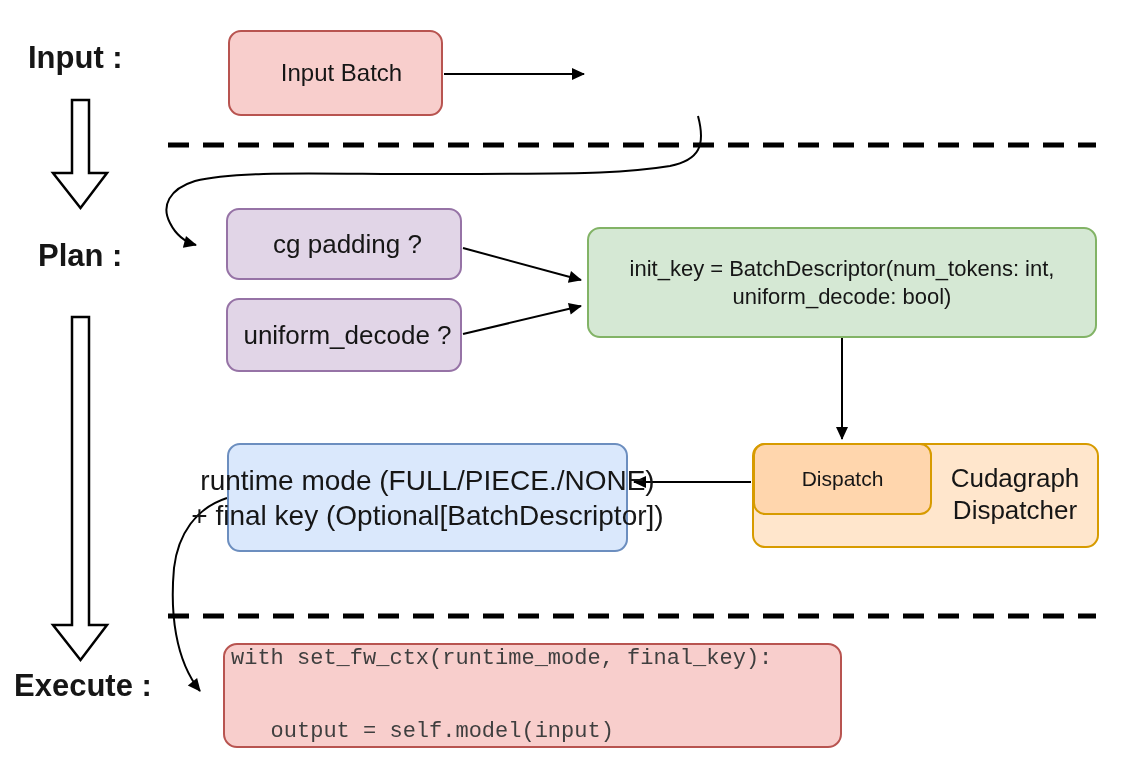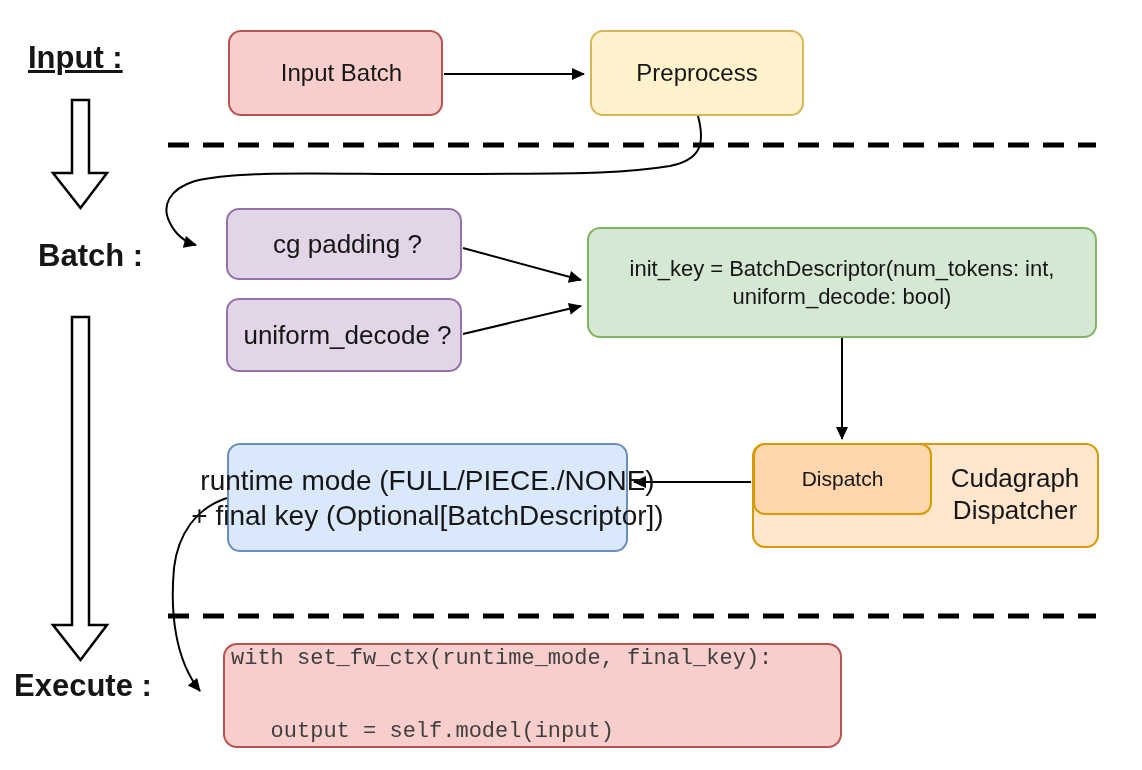--- a/index.html
+++ b/index.html
@@ -66,21 +66,21 @@
   #node-execute-code   {
     left: 223px; top: 643px; width: 619px; height: 105px;
     align-items: flex-start; justify-content: space-between;
     border-radius: 14px; border-width: 2.5px;
     font-family: "Liberation Mono", "DejaVu Sans Mono", monospace;
     font-size: 22px; line-height: 28px; color: #3f3f3f;
     padding-left: 6px; text-align: left;
   }
   .code-line { white-space: pre; }
 
-  #label-input   { left: 28px; top: 40px; text-decoration: underline;  }
+  #label-input   { left: 28px; top: 40px;  }
   #label-plan    { left: 38px; top: 238px; }
   #label-execute { left: 14px; top: 668px; }
 </style>
 </head>
 <body>
 
 <div id="canvas">
 
   <svg id="connector-layer" viewBox="0 0 1142 770" xmlns="http://www.w3.org/2000/svg">
     <defs>
@@ -100,30 +100,27 @@
     <line class="ink thin" x1="463" y1="334" x2="581" y2="306" marker-end="url(#arrow)"></line>
     <line class="ink thin" x1="842" y1="338" x2="842" y2="439" marker-end="url(#arrow)"></line>
     <line class="ink thin" x1="751" y1="482" x2="634" y2="482" marker-end="url(#arrow)"></line>
 
     <path class="ink thin" marker-end="url(#arrow)" d="M698,116 C706,146 699,160 670,166 C615,175 555,173 455,174
              C345,175 240,169 195,181 C169,189 161,206 170,223 C176,235 185,242 196,245"></path>
     <path class="ink thin" marker-end="url(#arrow)" d="M227,498 C196,508 178,534 174,568 C170,612 175,660 200,691"></path>
   </svg>
 
   <div class="stage-label" id="label-input">Input :</div>
-  <div class="stage-label" id="label-plan">Batch :</div>
+  <div class="stage-label" id="label-plan">Plan :</div>
   <div class="stage-label" id="label-execute">Execute :</div>
 
   <div class="node node-red" id="node-input-batch">
     <span>Input Batch</span>
   </div>
 
-  <div class="node node-yellow" id="node-preprocess">
-    <span>Preprocess</span>
-  </div>
 
   <div class="node node-purple" id="node-cg-padding">
     <span>cg padding ?</span>
   </div>
 
   <div class="node node-purple" id="node-uniform-decode">
     <span>uniform_decode ?</span>
   </div>
 
   <div class="node node-green" id="node-init-key">

